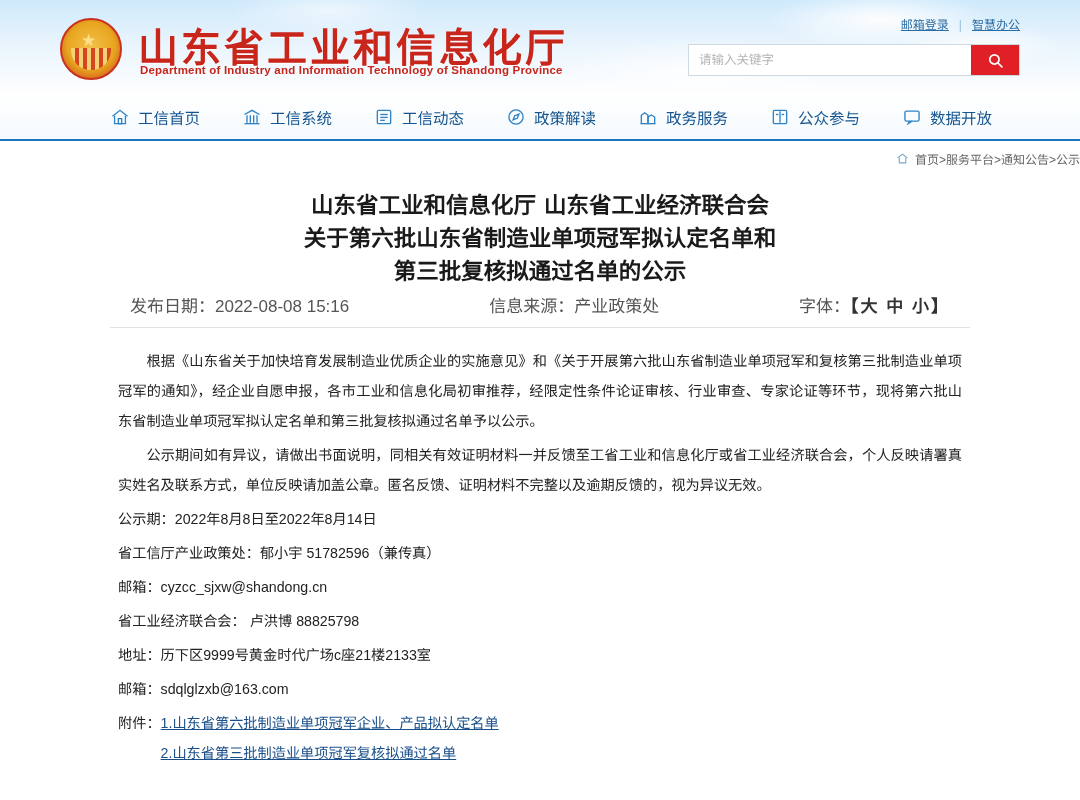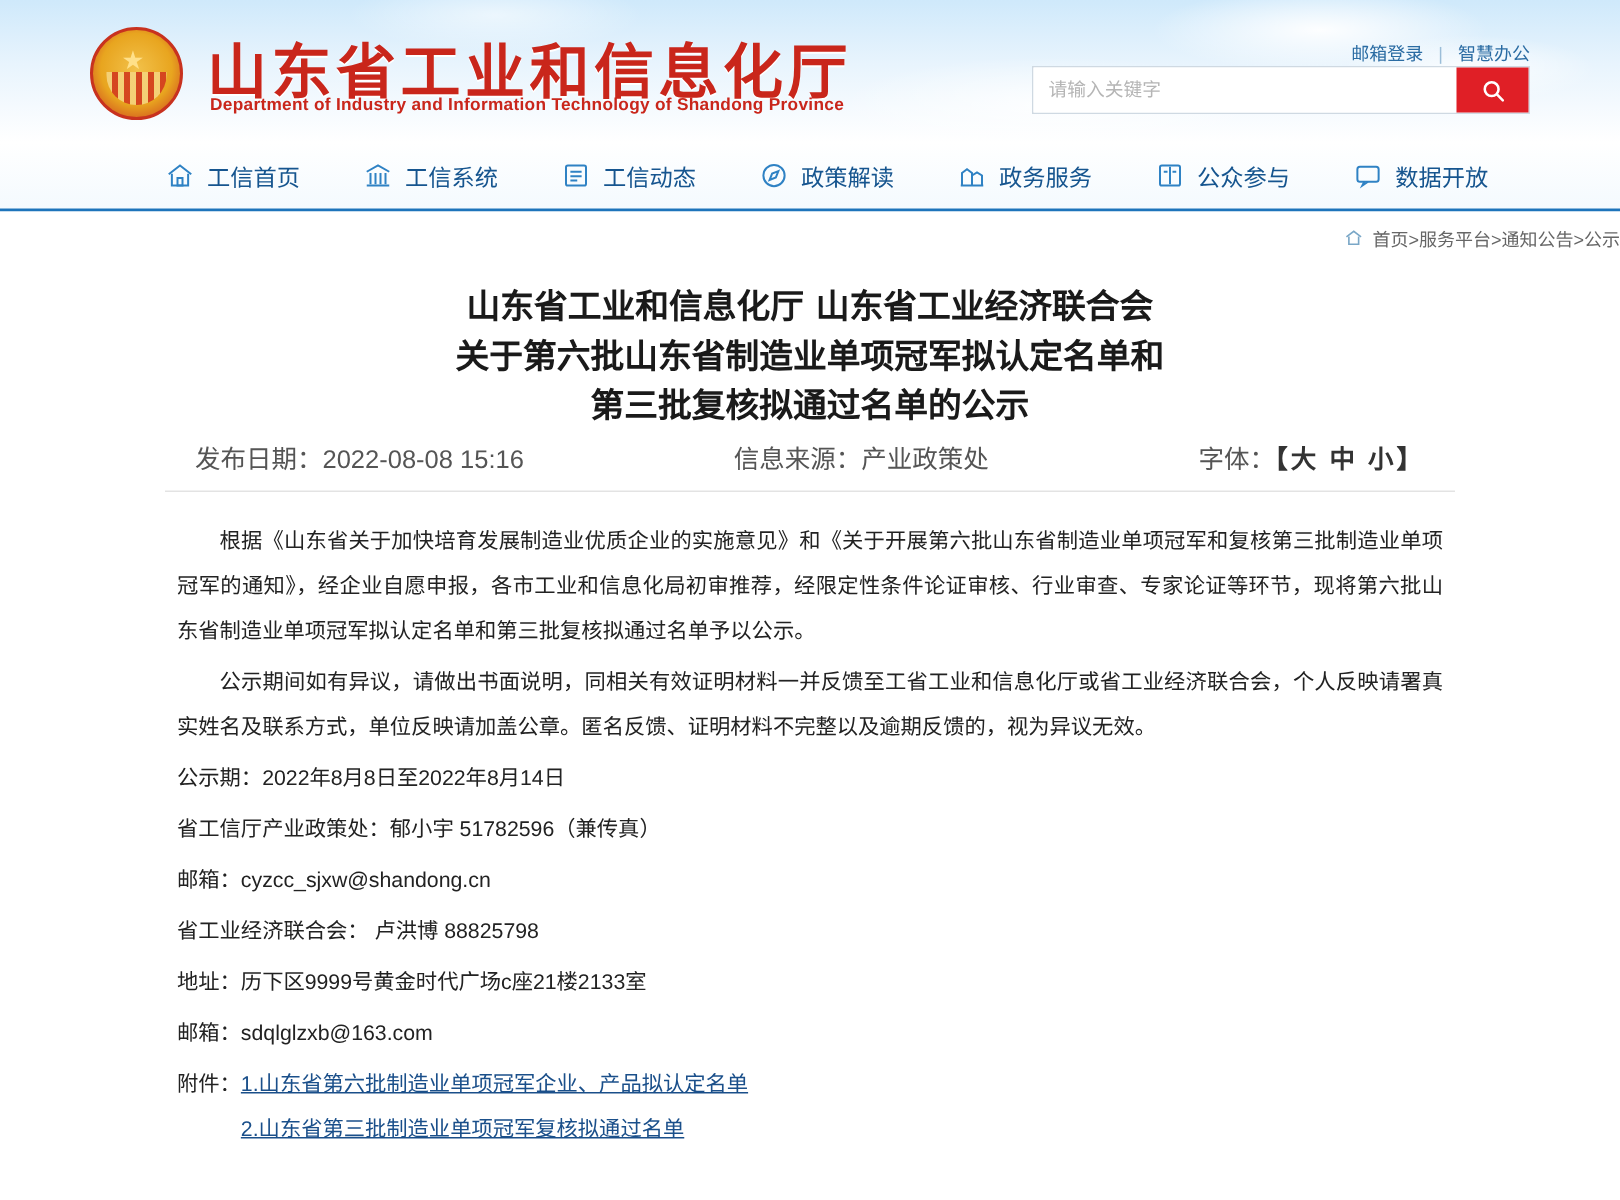--- a/index.html
+++ b/index.html
@@ -55,22 +55,22 @@
     font-size: 40px; font-weight: 700; letter-spacing: 3px;
     color: #c9261b;
     text-shadow: 0 1px 0 #fff;
   }
   .site-sub {
     position: absolute; left: 140px; top: 64px;
     font-size: 11.5px; font-weight: 700; letter-spacing: .2px;
     color: #c9261b;
   }
   .toplinks {
-    position: absolute; right: 60px; top: 26px;
-    font-size: 12px; color: #2b6ca3;
+    position: absolute; right: 60px; top: 15px;
+    font-size: 12px; color: #2b6ca3; text-decoration: underline;
   }
   .toplinks a { color: #2b6ca3; text-decoration: none; }
   .toplinks .sep { color: #9bbdd8; margin: 0 10px; }
   .searchbox {
     position: absolute; right: 60px; top: 44px;
     width: 332px; height: 32px;
     display: flex;
     border: 1px solid #cfd9e2;
     background: #fff;
   }

